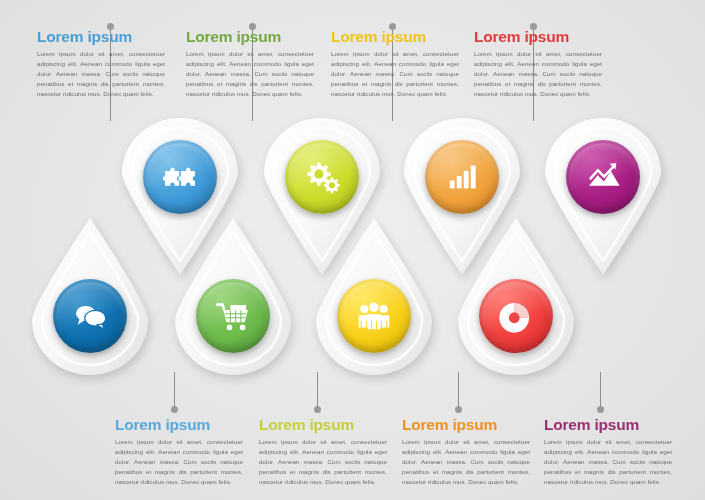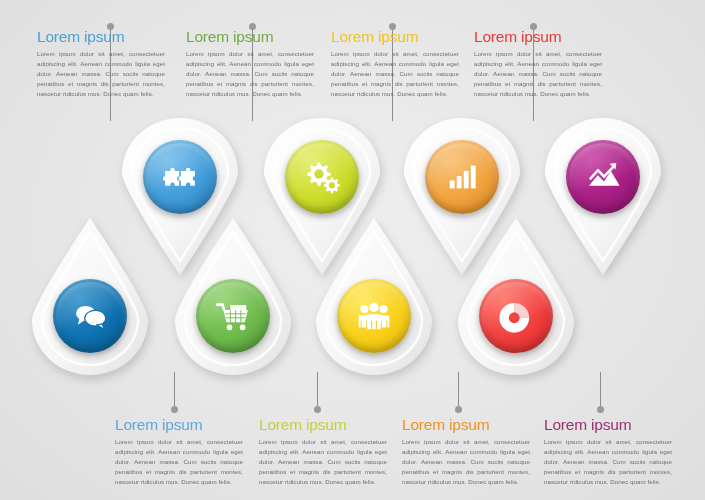--- a/index.html
+++ b/index.html
@@ -36,21 +36,21 @@
   .connector.up   .dot { bottom: -3px; }
 
   
   .textblock {
     position: absolute;
     width: 128px;
     z-index: 4;
   }
   .textblock h3 {
     font-size: 15.5px;
-    font-weight: normal;
+    font-weight: bold;
     letter-spacing: -0.2px;
     line-height: 1.1;
     margin-bottom: 4px;
     white-space: nowrap;
   }
   .textblock p {
     font-size: 6.2px;
     line-height: 1.62;
     color: #6d6d6d;
     text-align: justify;

